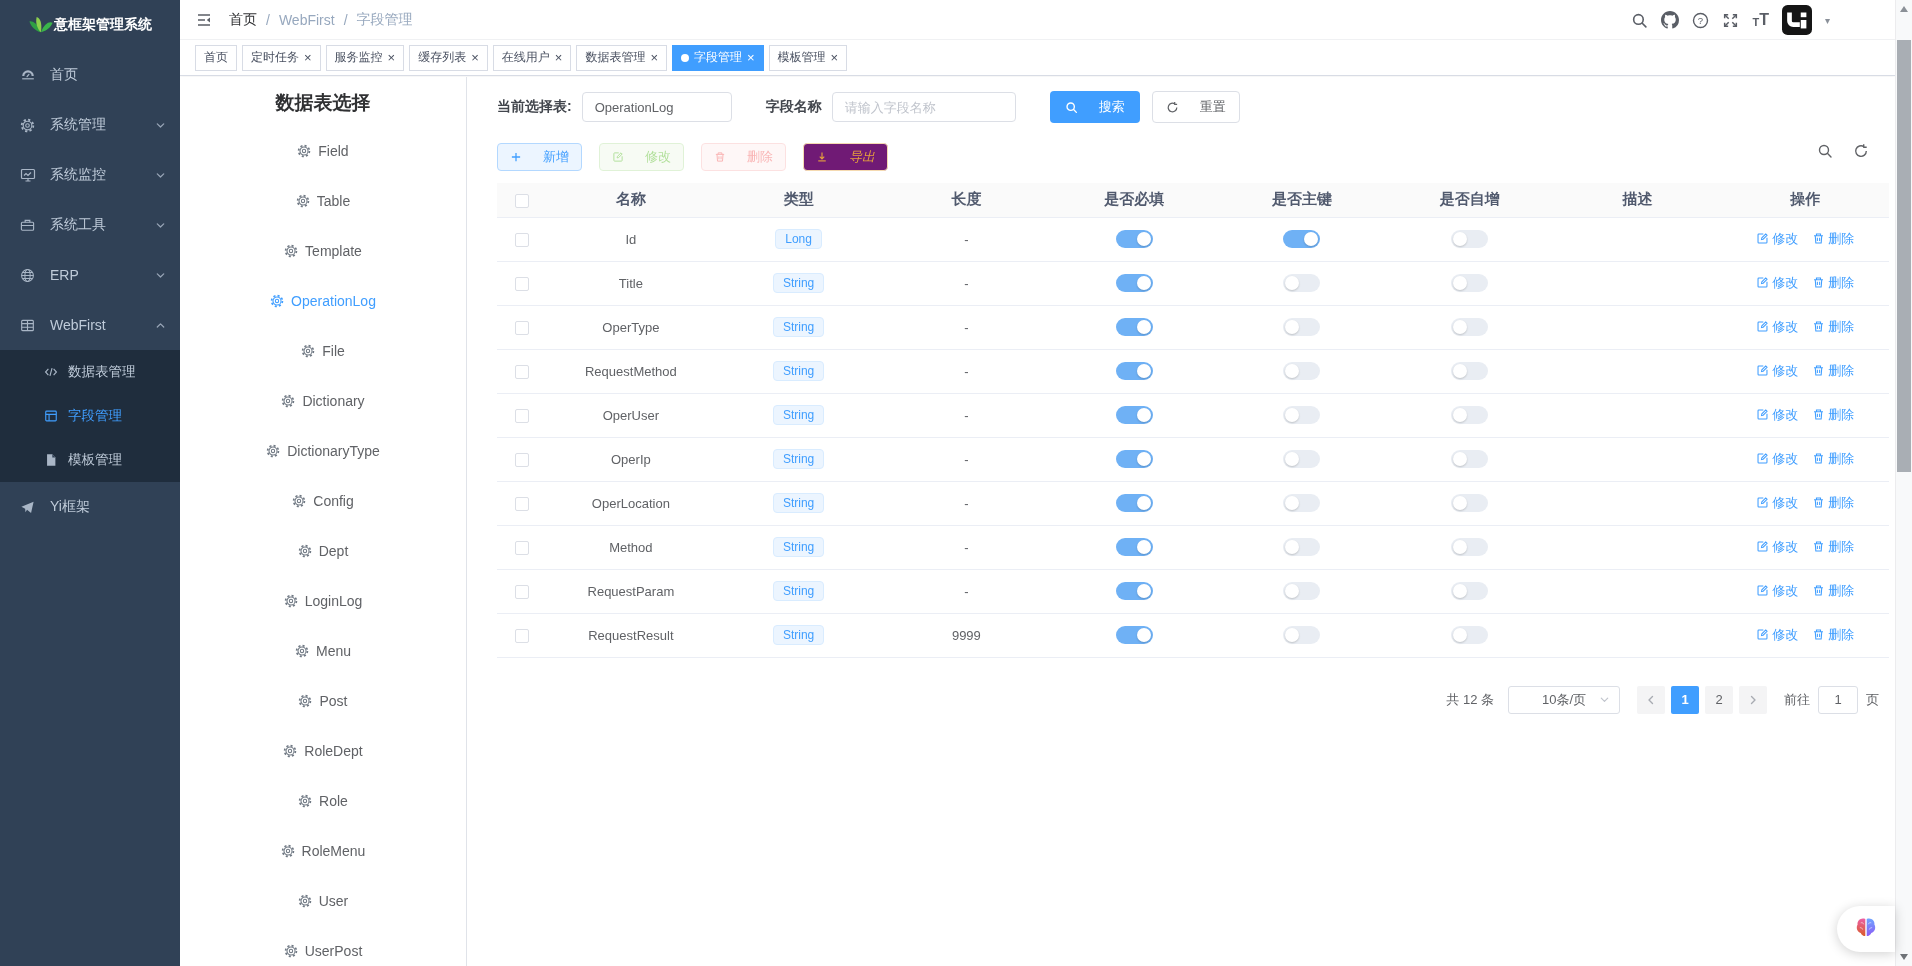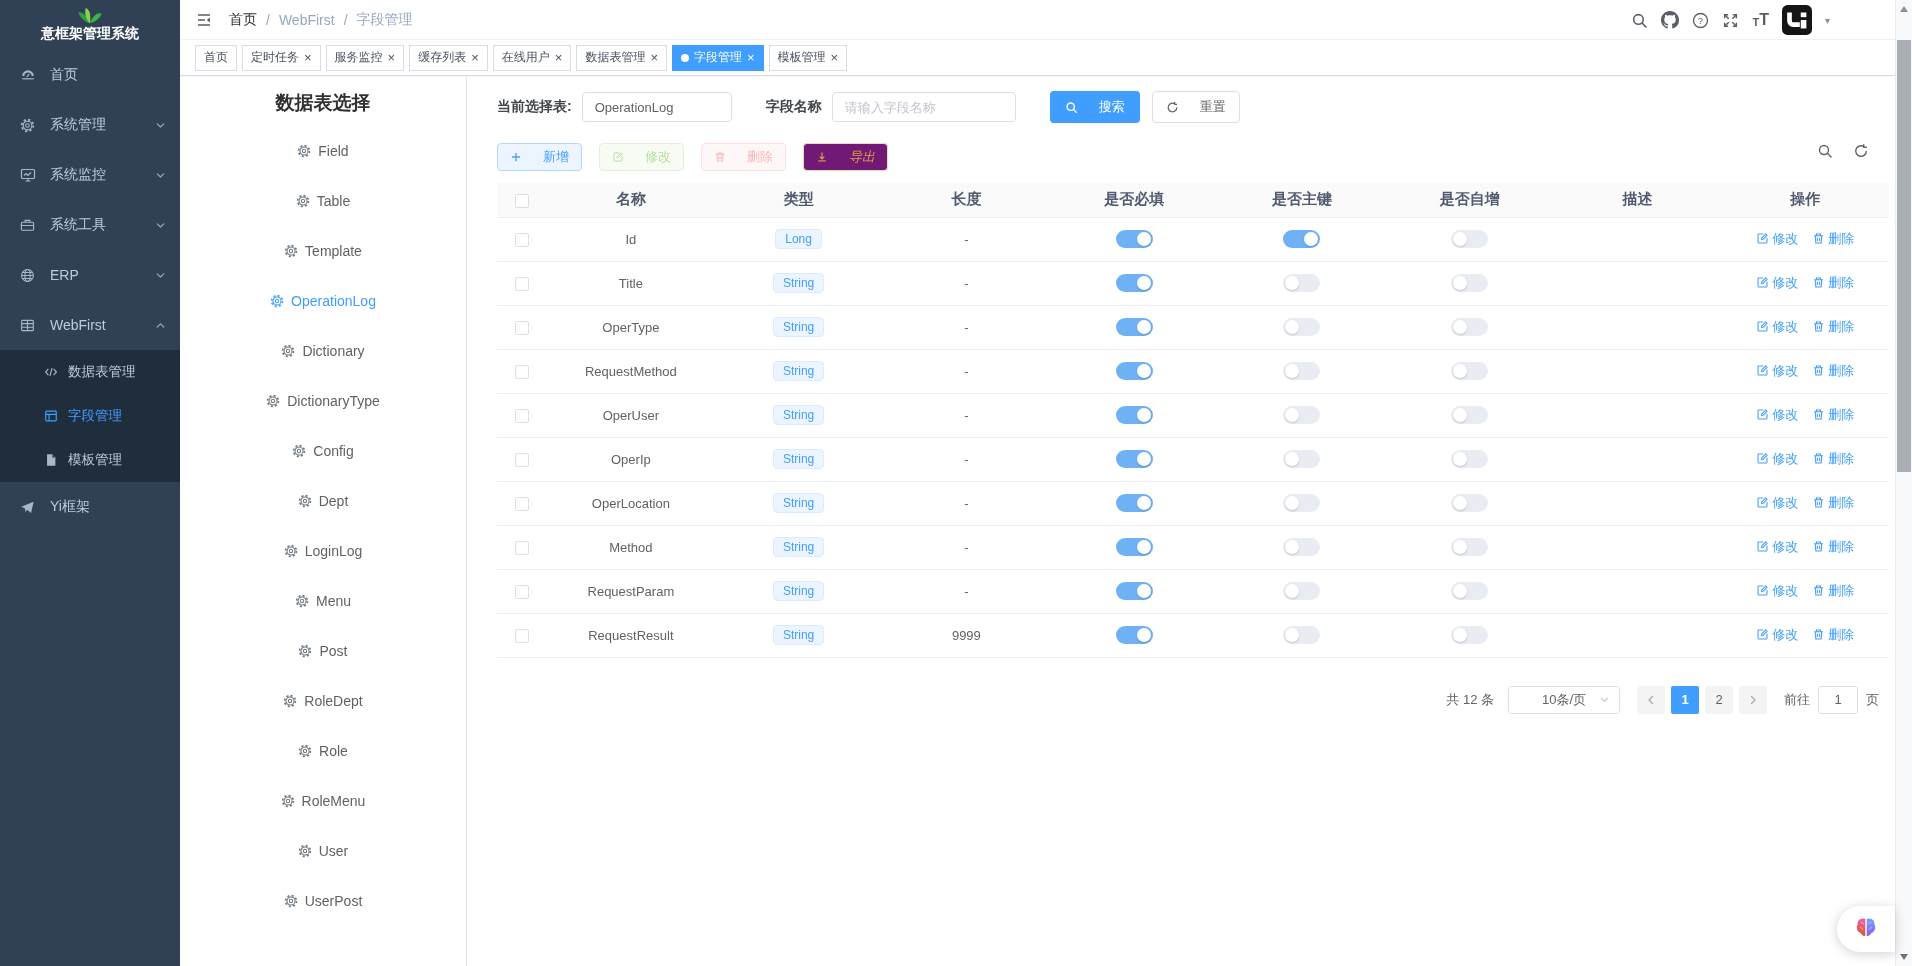--- a/index.html
+++ b/index.html
@@ -2,21 +2,21 @@
 <html><head>
 <meta charset="utf-8">
 <style>
   * { margin:0; padding:0; box-sizing:border-box; }
   html,body { width:1912px; height:966px; overflow:hidden; background:#fff;
     font-family:"Liberation Sans","DejaVu Sans",sans-serif; }
   .app { position:relative; width:1912px; height:966px; overflow:hidden; background:#fff; }
 
   
   .sidebar { position:absolute; left:0; top:0; bottom:0; width:180px; background:#304156; z-index:6; }
-  .logo { height:50px; display:flex; align-items:center; justify-content:center; color:#fff; font-weight:700; font-size:14px;flex-direction:column; }
+  .logo { height:50px; display:flex; align-items:center; justify-content:center; color:#fff; font-weight:700; font-size:14px; }
   .menu-item { height:50px; display:flex; align-items:center; padding:0 14px 0 20px; color:#bfcbd9; font-size:14px; cursor:pointer; }
   .mi-icon { width:17px; margin-right:13px; display:flex; align-items:center; color:#a9b6c6; flex:none; }
   .mi-label { white-space:nowrap; }
   .chev { margin-left:auto; color:#97a4b6; display:flex; }
   .submenu { background:#1f2d3d; }
   .submenu .menu-item { height:44px; padding-left:44px; font-size:13.5px; }
   .submenu .mi-icon { width:14px; margin-right:10px; }
   .menu-item.active { color:#409eff; }
   .menu-item.active .mi-icon { color:#409eff; }
 
@@ -386,20 +386,30 @@
               <span>OperationLog</span>
             </div>
             <div class="tree-item ">
               <span class="gear">
                 <svg width="14" height="14" viewBox="0 0 16 16" fill="none" stroke="currentColor">
                   <circle cx="8" cy="8" r="4.6" stroke-width="1.2"></circle>
                   <circle cx="8" cy="8" r="1.9" stroke-width="1.2"></circle>
                   <circle cx="8" cy="8" r="6.2" stroke-width="1.9" stroke-dasharray="2.4 2.45"></circle>
                 </svg>
               </span>
+              <span>File</span>
+            </div>
+            <div class="tree-item ">
+              <span class="gear">
+                <svg width="14" height="14" viewBox="0 0 16 16" fill="none" stroke="currentColor">
+                  <circle cx="8" cy="8" r="4.6" stroke-width="1.2"></circle>
+                  <circle cx="8" cy="8" r="1.9" stroke-width="1.2"></circle>
+                  <circle cx="8" cy="8" r="6.2" stroke-width="1.9" stroke-dasharray="2.4 2.45"></circle>
+                </svg>
+              </span>
               <span>Dictionary</span>
             </div>
             <div class="tree-item ">
               <span class="gear">
                 <svg width="14" height="14" viewBox="0 0 16 16" fill="none" stroke="currentColor">
                   <circle cx="8" cy="8" r="4.6" stroke-width="1.2"></circle>
                   <circle cx="8" cy="8" r="1.9" stroke-width="1.2"></circle>
                   <circle cx="8" cy="8" r="6.2" stroke-width="1.9" stroke-dasharray="2.4 2.45"></circle>
                 </svg>
               </span>

